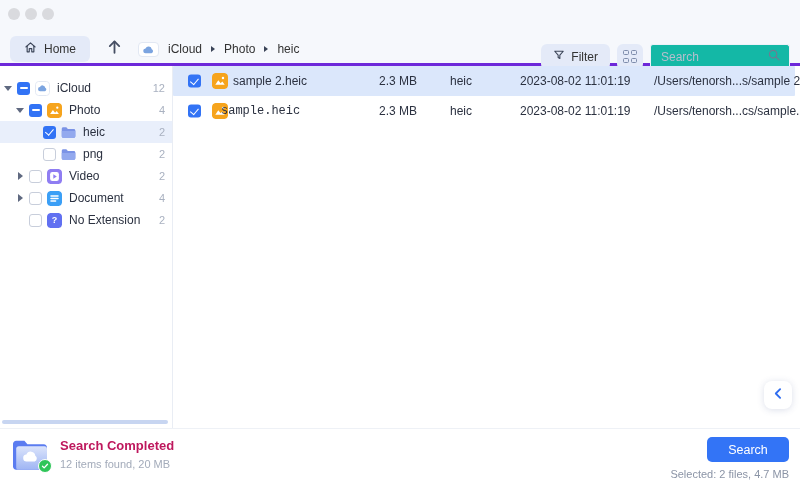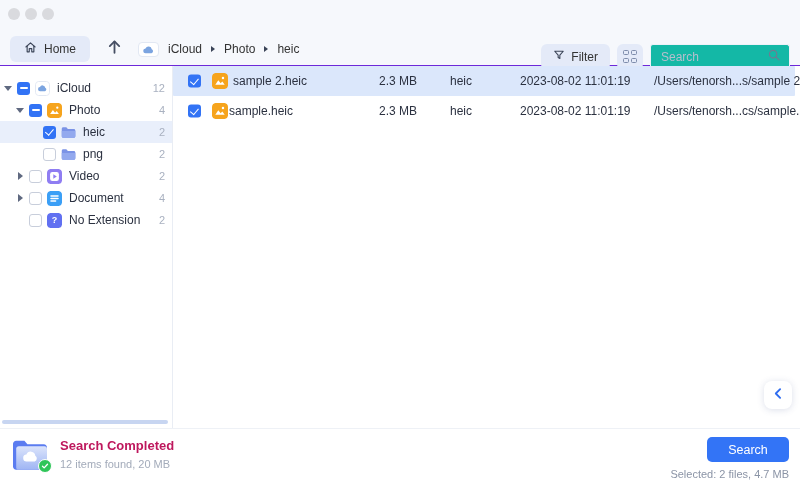--- a/index.html
+++ b/index.html
@@ -14,21 +14,21 @@
     --header-text:#8e97aa;
   }
   *{box-sizing:border-box;}
   html,body{margin:0;padding:0;}
   body{
     width:800px;height:486px;position:relative;overflow:hidden;
     background:#fff;font-family:"Liberation Sans","DejaVu Sans",sans-serif;
     -webkit-font-smoothing:antialiased;
   }
   
-  .topbar{position:absolute;top:0;left:0;right:0;height:66px;background:var(--topbar);border-bottom:1px solid #6d28d9;}
+  .topbar{position:absolute;top:0;left:0;right:0;height:66px;background:var(--topbar);border-bottom:3px solid #6d28d9;}
   .traffic{position:absolute;top:8px;left:8px;display:flex;gap:5px;}
   .traffic .dot{width:12px;height:12px;border-radius:50%;background:#d9dade;}
   .toolrow{position:absolute;top:36px;left:10px;right:10px;height:26px;display:flex;align-items:center;}
   .chipbtn{display:flex;align-items:center;gap:7px;background:var(--chip);border-radius:6px;height:26px;padding:0 14px;font-size:12px;color:#333;cursor:default;}
   .upbtn{margin-left:17px;display:flex;align-items:center;}
   .crumbs{margin-left:16px;display:flex;align-items:center;gap:9px;font-size:12px;color:#333;}
   .cloudchip{width:21px;height:15px;background:#fff;border:1px solid #e2e8f3;border-radius:4px;display:flex;align-items:center;justify-content:center;}
   .crumb-sep{width:0;height:0;border-top:3.5px solid transparent;border-bottom:3.5px solid transparent;border-left:4.5px solid #3a4357;}
   .right-tools{margin-left:auto;display:flex;align-items:center;gap:7px;margin-top:15px;}
   .gridbtn{width:26px;height:26px;background:var(--chip);border-radius:6px;display:flex;align-items:center;justify-content:center;}
@@ -249,21 +249,21 @@
       </div>
       <div class="trow">
         <span class="cb checked c" style="left:15px;"></span>
         <span class="c file-icon" style="left:39px;">
           <svg width="100%" height="100%" viewBox="0 0 15 15">
             <rect width="15" height="15" rx="3.5" fill="#f6a41d"></rect>
             <path d="M3.1 11 L5.9 6.9 L8.1 9.7 L9.7 7.9 L11.9 11 Z" fill="#fff"></path>
             <circle cx="10.3" cy="4.7" r="1.15" fill="#fff"></circle>
           </svg>
         </span>
-        <span class="c cell-name" style="left:56px;">sample.heic</span>
+        <span class="c cell-name" style="left:48px;font-family:Liberation Mono, monospace;">sample.heic</span>
         <span class="c" style="left:206px;">2.3 MB</span>
         <span class="c" style="left:277px;">heic</span>
         <span class="c" style="left:347px;">2023-08-02 11:01:19</span>
         <span class="c" style="left:481px;">/Users/tenorsh...cs/sample.heic</span>
       </div>
     </div>
 </div>
 
 <div class="panel-toggle">
   <span>

